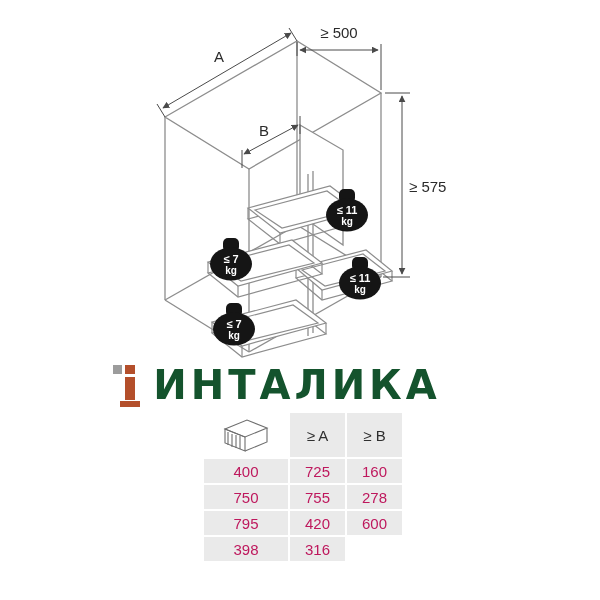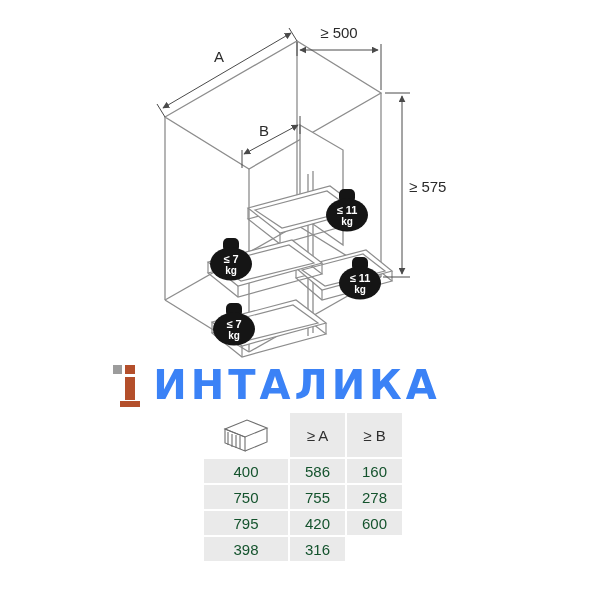--- a/index.html
+++ b/index.html
@@ -10,30 +10,30 @@
   svg{display:block;}
   .diagram-svg{position:absolute;left:0;top:0;}
   .dim-text{font-family:"Liberation Sans","DejaVu Sans",sans-serif;font-size:15px;fill:#2b2b2b;}
   .badge-text{font-family:"Liberation Sans","DejaVu Sans",sans-serif;font-weight:bold;fill:#ffffff;}
   .logo{
     position:absolute;left:0;top:362px;width:100%;
     display:flex;justify-content:center;align-items:center;gap:10px;
   }
   .logo-text{
     font-family:"DejaVu Sans","Liberation Sans",sans-serif;
-    font-weight:bold;font-size:40px;color:#3b82f6;letter-spacing:4px;line-height:1;
+    font-weight:bold;font-size:40px;color:#14532d;letter-spacing:4px;line-height:1;
   }
   .dim-table{
     position:absolute;left:204px;top:413px;
     display:grid;grid-template-columns:84px 55px 55px;grid-template-rows:44px 24px 24px 24px 24px;
     gap:2px;
   }
   .cell{
     background:#eaeaea;display:flex;align-items:center;justify-content:center;
-    font-size:15px;color:#14532d;
+    font-size:15px;color:#be185d;
   }
   .cell.icon-cell{background:#ffffff;}
   .cell.hdr{font-size:15px;color:#2f2f2f;}
 </style>
 </head>
 <body>
 
 <div class="stage">
 
   <svg class="diagram-svg" width="600" height="600" viewBox="0 0 600 600">
@@ -168,21 +168,21 @@
           <path d="M8,14 L8,28 L28,36 L28,22 Z"></path>
           <path d="M28,36 L50,27 L50,13"></path>
           <path d="M11,17 L11,30 M15,19 L15,32 M19,20 L19,33 M23,21 L23,34"></path>
         </g>
       </svg>
     </div>
     <div class="cell hdr">≥ A</div>
     <div class="cell hdr">≥ B</div>
 
     <div class="cell">400</div>
-    <div class="cell">586</div>
+    <div class="cell">725</div>
     <div class="cell">160</div>
 
     <div class="cell">750</div>
     <div class="cell">755</div>
     <div class="cell">278</div>
 
     <div class="cell">795</div>
     <div class="cell">420</div>
 
     <div class="cell">600</div>

